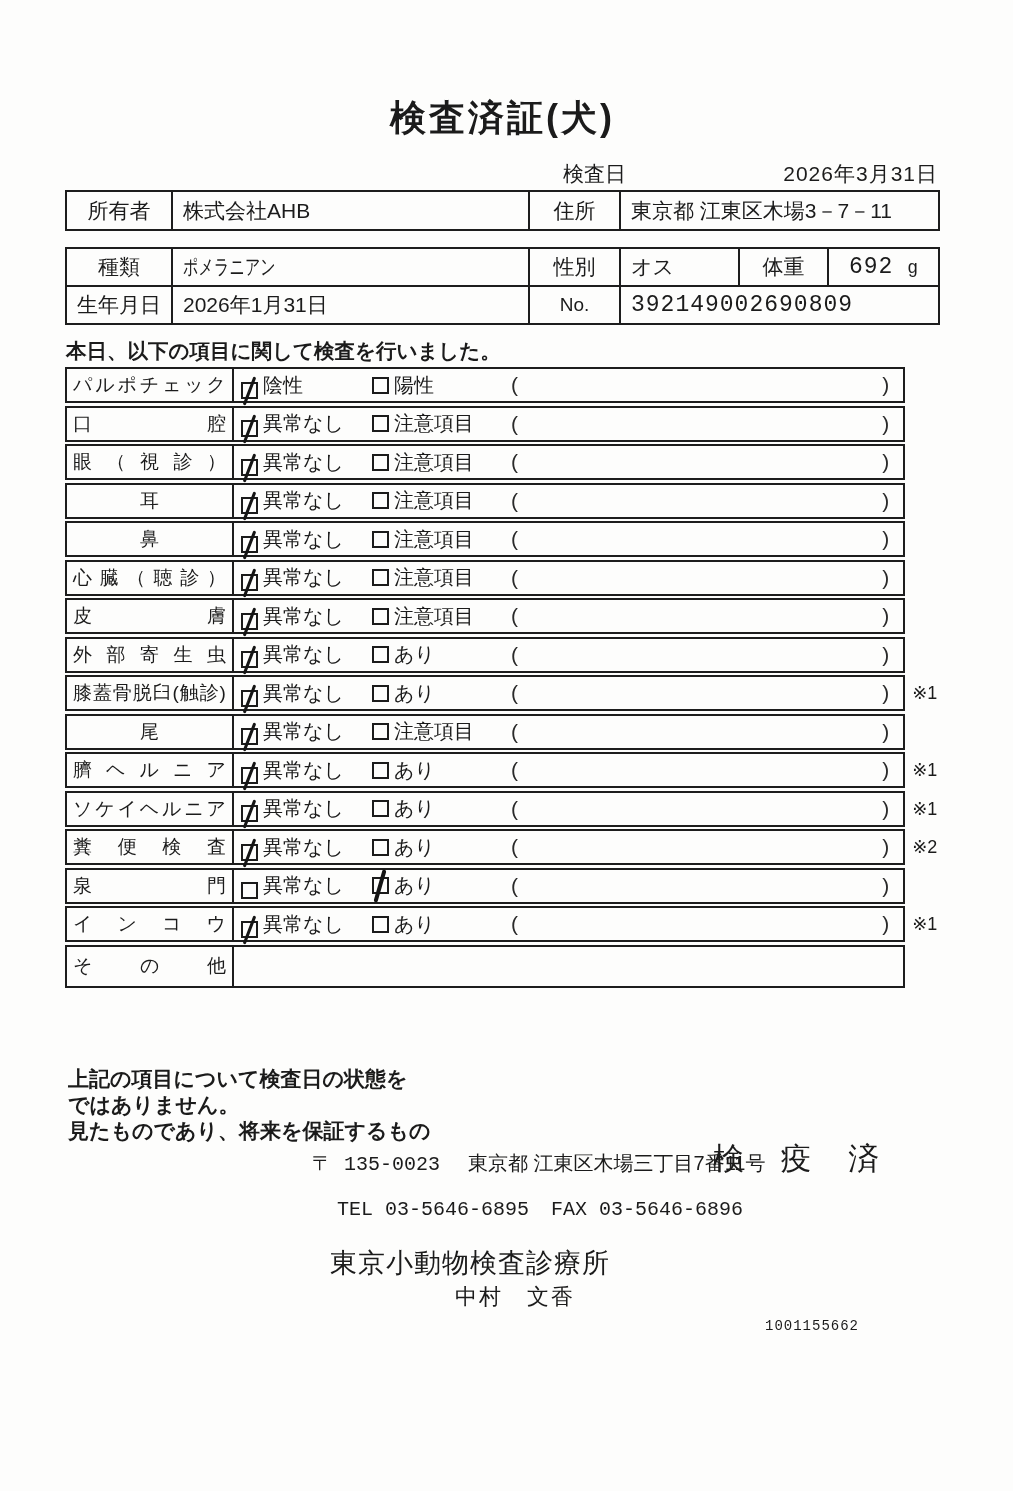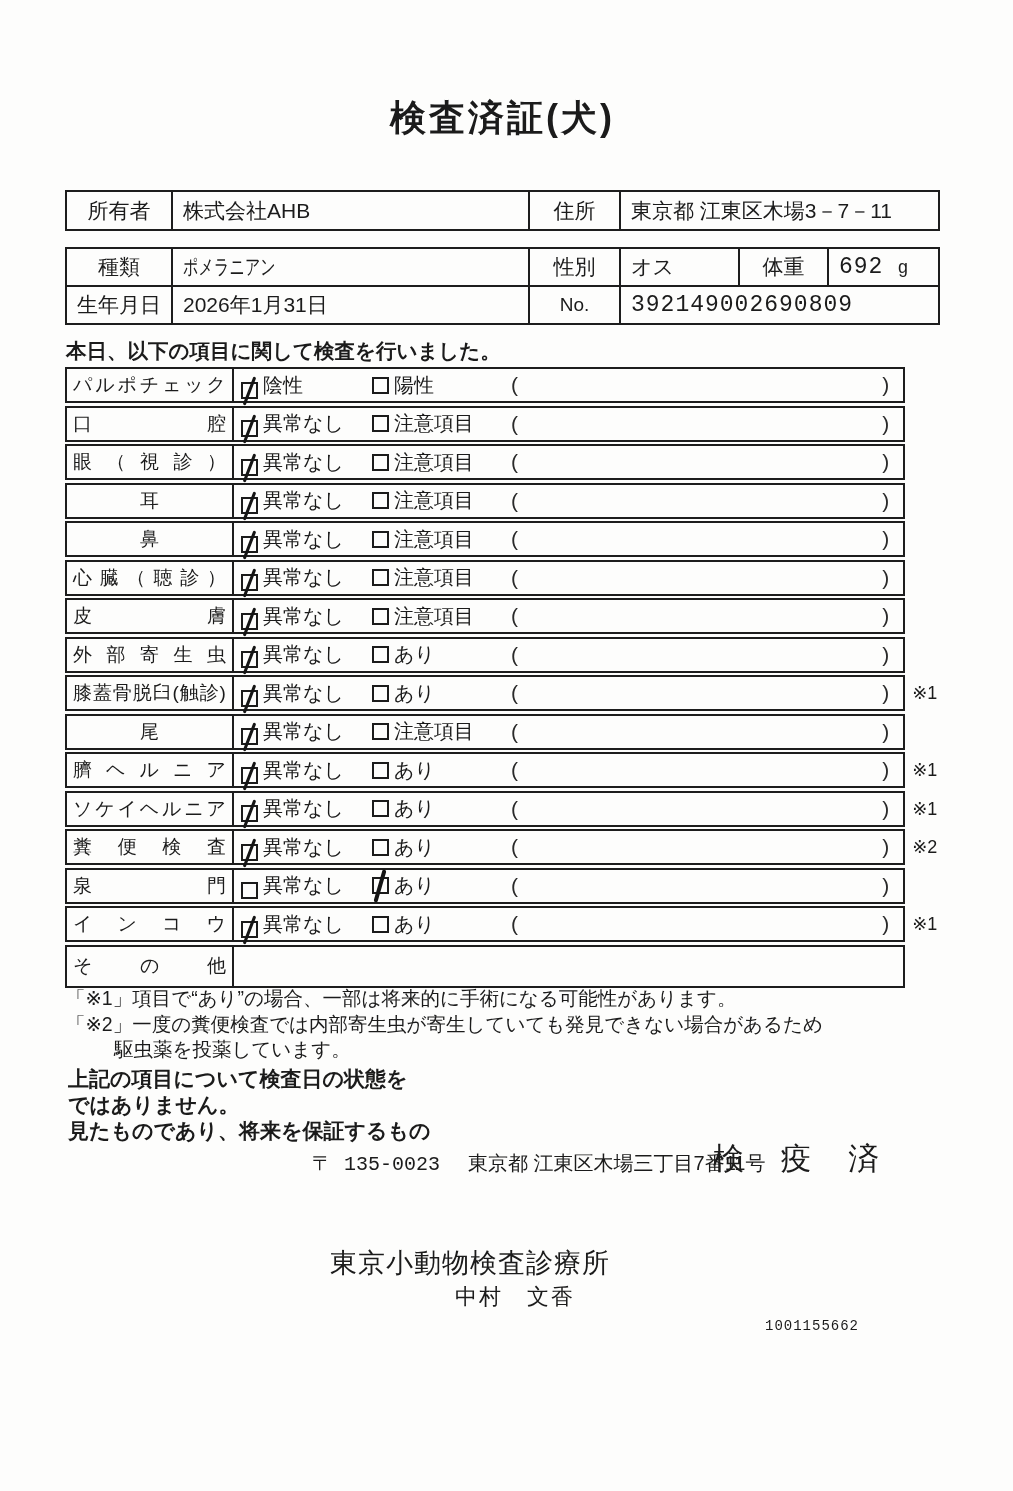--- a/index.html
+++ b/index.html
@@ -31,21 +31,21 @@
     padding:0 10px;
     height:37px;
     overflow:hidden;white-space:nowrap;
   }
   .info-table td.lab{text-align:center;padding:0 2px;}
   #owner-table{top:190px;width:875px;}
   #pet-table{top:247px;width:875px;}
   #pet-table td{height:36px;}
   .condensed{display:inline-block;transform:scaleX(0.72);transform-origin:0 50%;white-space:nowrap;}
   .mono{font-family:"Liberation Mono","DejaVu Sans Mono",monospace;}
-  .wval{text-align:left;}
+  .wval{text-align:center;}
   .wunit{font-size:18px;margin-left:14px;}
   .num{font-size:23px;letter-spacing:1px;}
 
   
   .intro{position:absolute;left:1px;top:337px;font-size:20.5px;font-weight:600;}
 
   
   .checklist{position:absolute;left:0;top:367px;width:875px;}
   .crow{display:flex;align-items:stretch;margin-bottom:2.5px;}
   .rowbox{
@@ -104,20 +104,24 @@
   .vet-name{position:absolute;left:390px;top:1282px;font-size:22px;letter-spacing:2px;white-space:nowrap;}
   .serial{position:absolute;left:700px;top:1318px;font-size:14px;font-family:"Liberation Mono","DejaVu Sans Mono",monospace;letter-spacing:1px;}
 </style>
 </head>
 <body>
 
 <div class="sheet">
 
   <div class="title">検査済証(犬)</div>
 
+  <div class="date-row">
+    <span class="lbl">検査日</span>
+    <span class="val">2026年3月31日</span>
+  </div>
 
   <table class="info-table" id="owner-table">
     <tbody>
         <tr>
       <td class="lab" style="width:100px;">所有者</td>
       <td style="width:335px;">株式会社AHB</td>
       <td class="lab" style="width:85px;">住所</td>
       <td>東京都 江東区木場3－7－11</td>
     </tr>
   </tbody>
@@ -496,36 +500,34 @@
           
           
           
           
         </div>
       </div>
       <div class="note-cell"></div>
     </div>
     </div>
 
-  <div class="footnotes">
-    <div class="fn">「※1」項目で“あり”の場合、一部は将来的に手術になる可能性があります。</div>
-    <div class="fn">「※2」一度の糞便検査では内部寄生虫が寄生していても発見できない場合があるため</div>
-    <div class="fn indent">駆虫薬を投薬しています。</div>
-  </div>
 
   <div class="disclaimer">
     <div>上記の項目について検査日の状態を</div>
     <div>ではありません。</div>
     <div>見たものであり、将来を保証するもの</div>
   </div>
 
   <div class="stamp">検 疫 済</div>
 
   <div class="postal-row">
     <span class="zip">〒 135-0023</span><span>東京都 江東区木場三丁目7番11号</span>
   </div>
 
+  <div class="tel-row">
+    <span>TEL 03-5646-6895</span><span class="fax">FAX 03-5646-6896</span>
+  </div>
 
   <div class="clinic-name">東京小動物検査診療所</div>
   <div class="vet-name">中村　文香</div>
   <div class="serial">1001155662</div>
 
 </div>
 
 </body></html>

